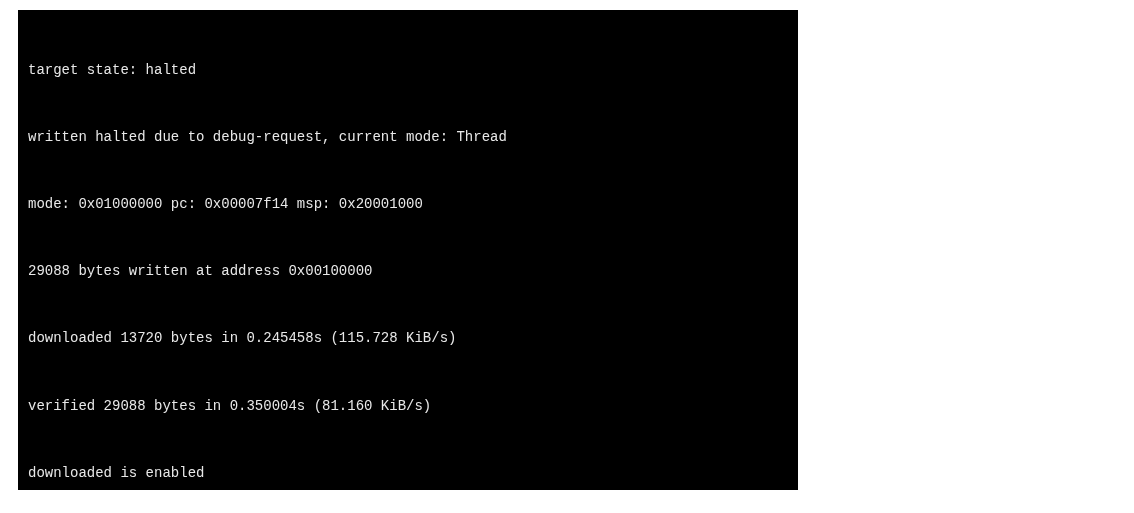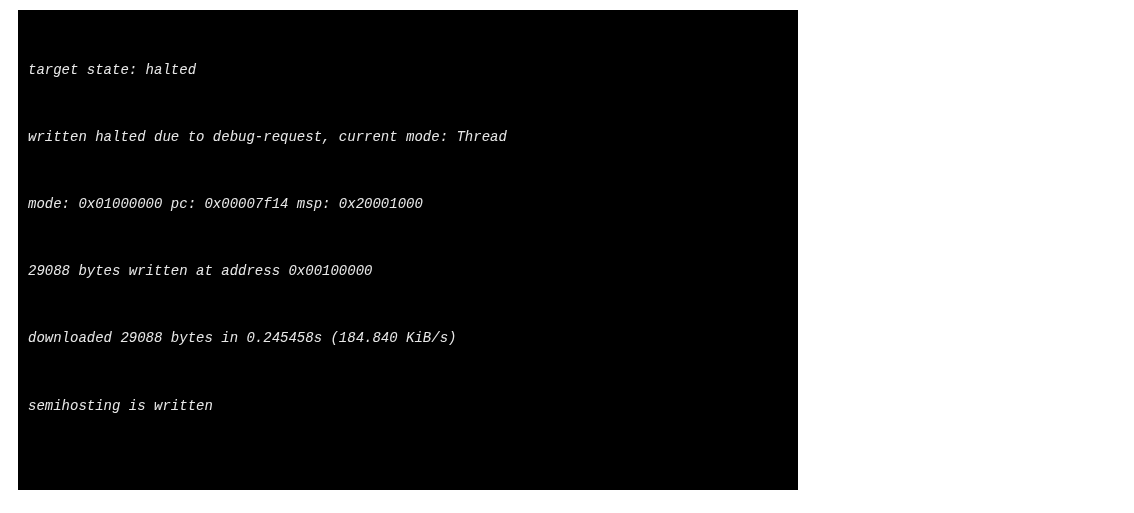--- a/index.html
+++ b/index.html
@@ -18,36 +18,36 @@
       height: 480px;
       margin: 10px 0 0 18px;
       background: #000000;
       color: #e8e8e8;
       font-family: "Courier New", Courier, monospace;
       font-size: 14px;
       line-height: 1.6;
       padding: 4px 16px 4px 10px;
       white-space: pre;
       overflow: hidden;
-      font-style: italic;
     }
     .line {
       display: block;
     }
   </style>
 </head>
 <body>
 
 <div class="terminal">
   <span class="line">target state: halted</span>
   <span class="line">written halted due to debug-request, current mode: Thread</span>
   <span class="line">mode: 0x01000000 pc: 0x00007f14 msp: 0x20001000</span>
   <span class="line">29088 bytes written at address 0x00100000</span>
-  <span class="line">downloaded 29088 bytes in 0.245458s (184.840 KiB/s)</span>
-  <span class="line">semihosting is written</span>
+  <span class="line">downloaded 13720 bytes in 0.245458s (115.728 KiB/s)</span>
+  <span class="line">verified 29088 bytes in 0.350004s (81.160 KiB/s)</span>
+  <span class="line">downloaded is enabled</span>
   
   
   
   
   
   
   
   
   
   

